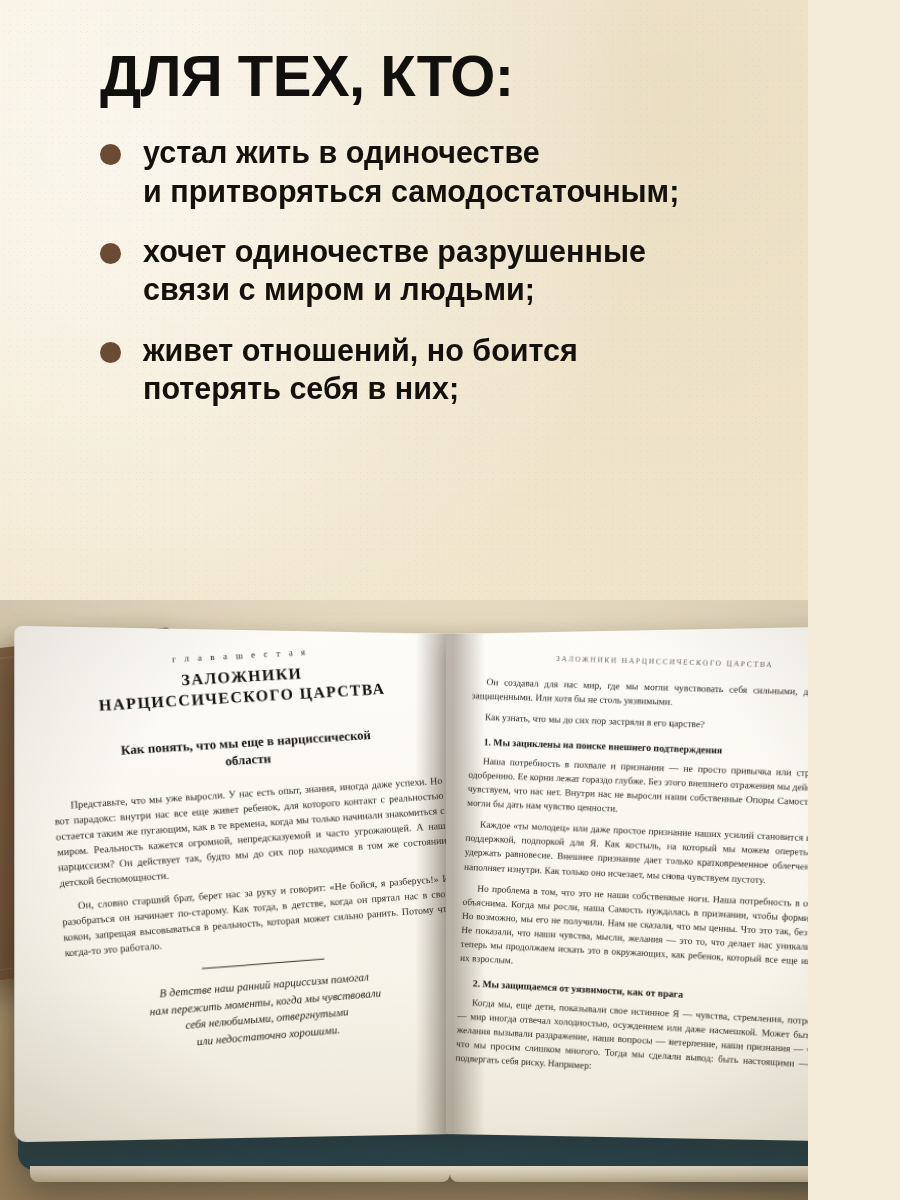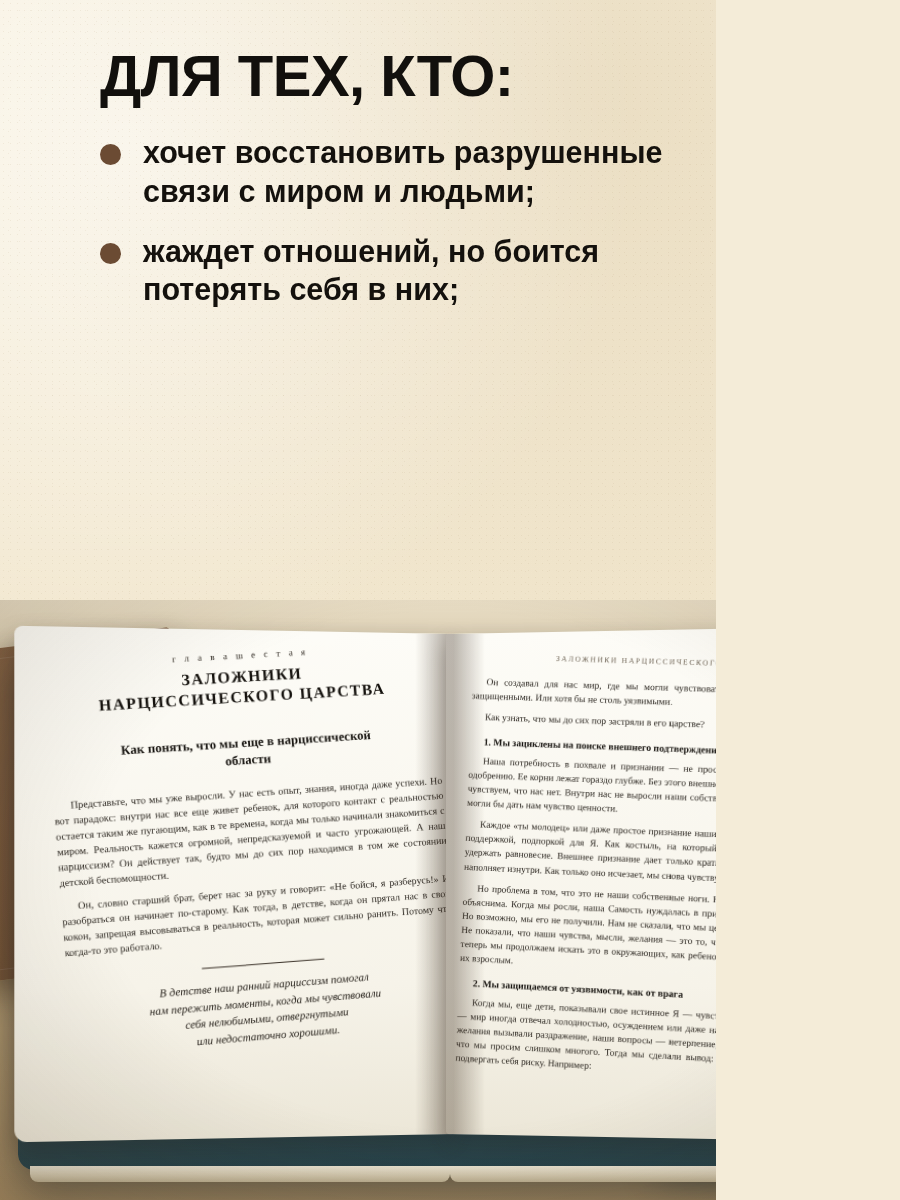--- a/index.html
+++ b/index.html
@@ -9,21 +9,21 @@
   body {
     width: 900px;
     height: 1200px;
     overflow: hidden;
     font-family: "Liberation Sans", sans-serif;
     background: #f4ecd8;
   }
 
   .page {
     position: relative;
-    width: 716px;
+    width: 808px;
     height: 1200px;
     overflow: hidden;
     background:
       radial-gradient(circle at 18% 12%, rgba(255,255,255,0.55) 0%, rgba(255,255,255,0) 42%),
       radial-gradient(circle at 82% 8%, rgba(226,210,178,0.55) 0%, rgba(226,210,178,0) 46%),
       linear-gradient(160deg, #f7f0dd 0%, #f3e9d2 38%, #efe3c8 68%, #ece0c4 100%);
   }
 
   
   .paper-grain {
@@ -326,26 +326,31 @@
 
 <div class="page">
   <div class="paper-grain"></div>
 
   <div class="headline-area">
     <h1 class="headline">ДЛЯ ТЕХ, КТО:</h1>
 
     <ul class="bullets">
       <li class="bullet-row">
         <span class="bullet-dot"></span>
-        <span class="bullet-text">хочет восстановить разрушенные
+        <span class="bullet-text">устал жить в одиночестве
+и притворяться самодостаточным;</span>
+      </li>
+      <li class="bullet-row">
+        <span class="bullet-dot"></span>
+        <span class="bullet-text">хочет одиночестве разрушенные
 связи с миром и людьми;</span>
       </li>
       <li class="bullet-row">
         <span class="bullet-dot"></span>
-        <span class="bullet-text">жаждет отношений, но боится
+        <span class="bullet-text">живет отношений, но боится
 потерять себя в них;</span>
       </li>
     </ul>
   </div>
 
   <div class="book-scene">
     <div class="desk"></div>
     <div class="desk-left-book"></div>
     <div class="desk-right-book"></div>
 

